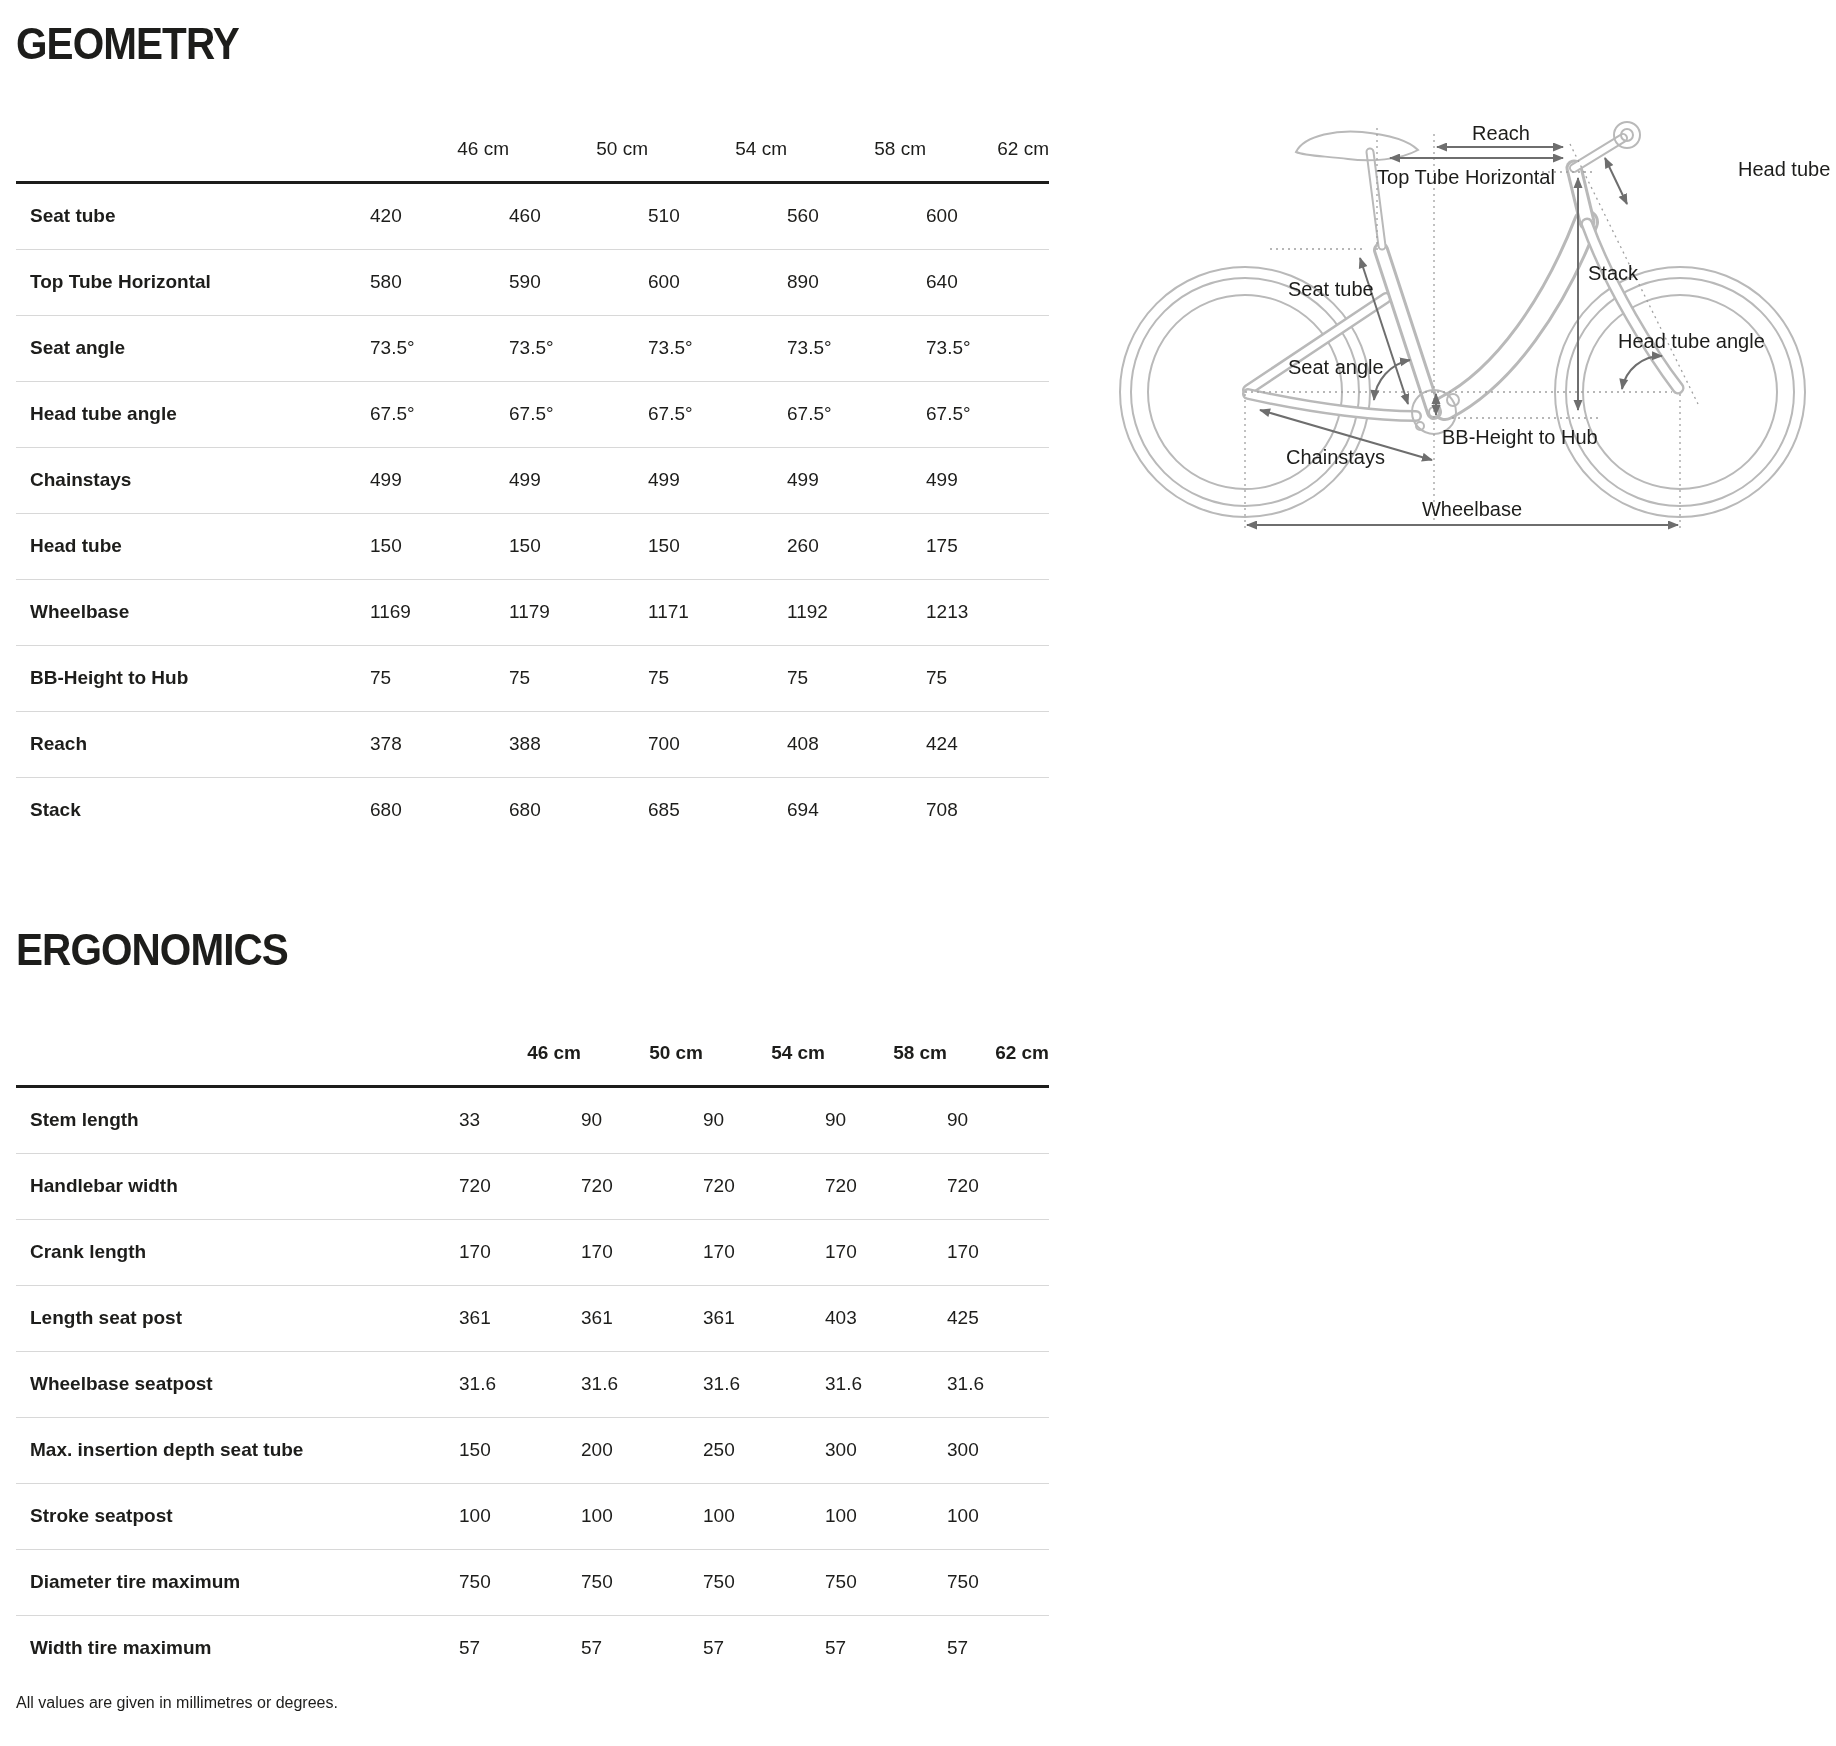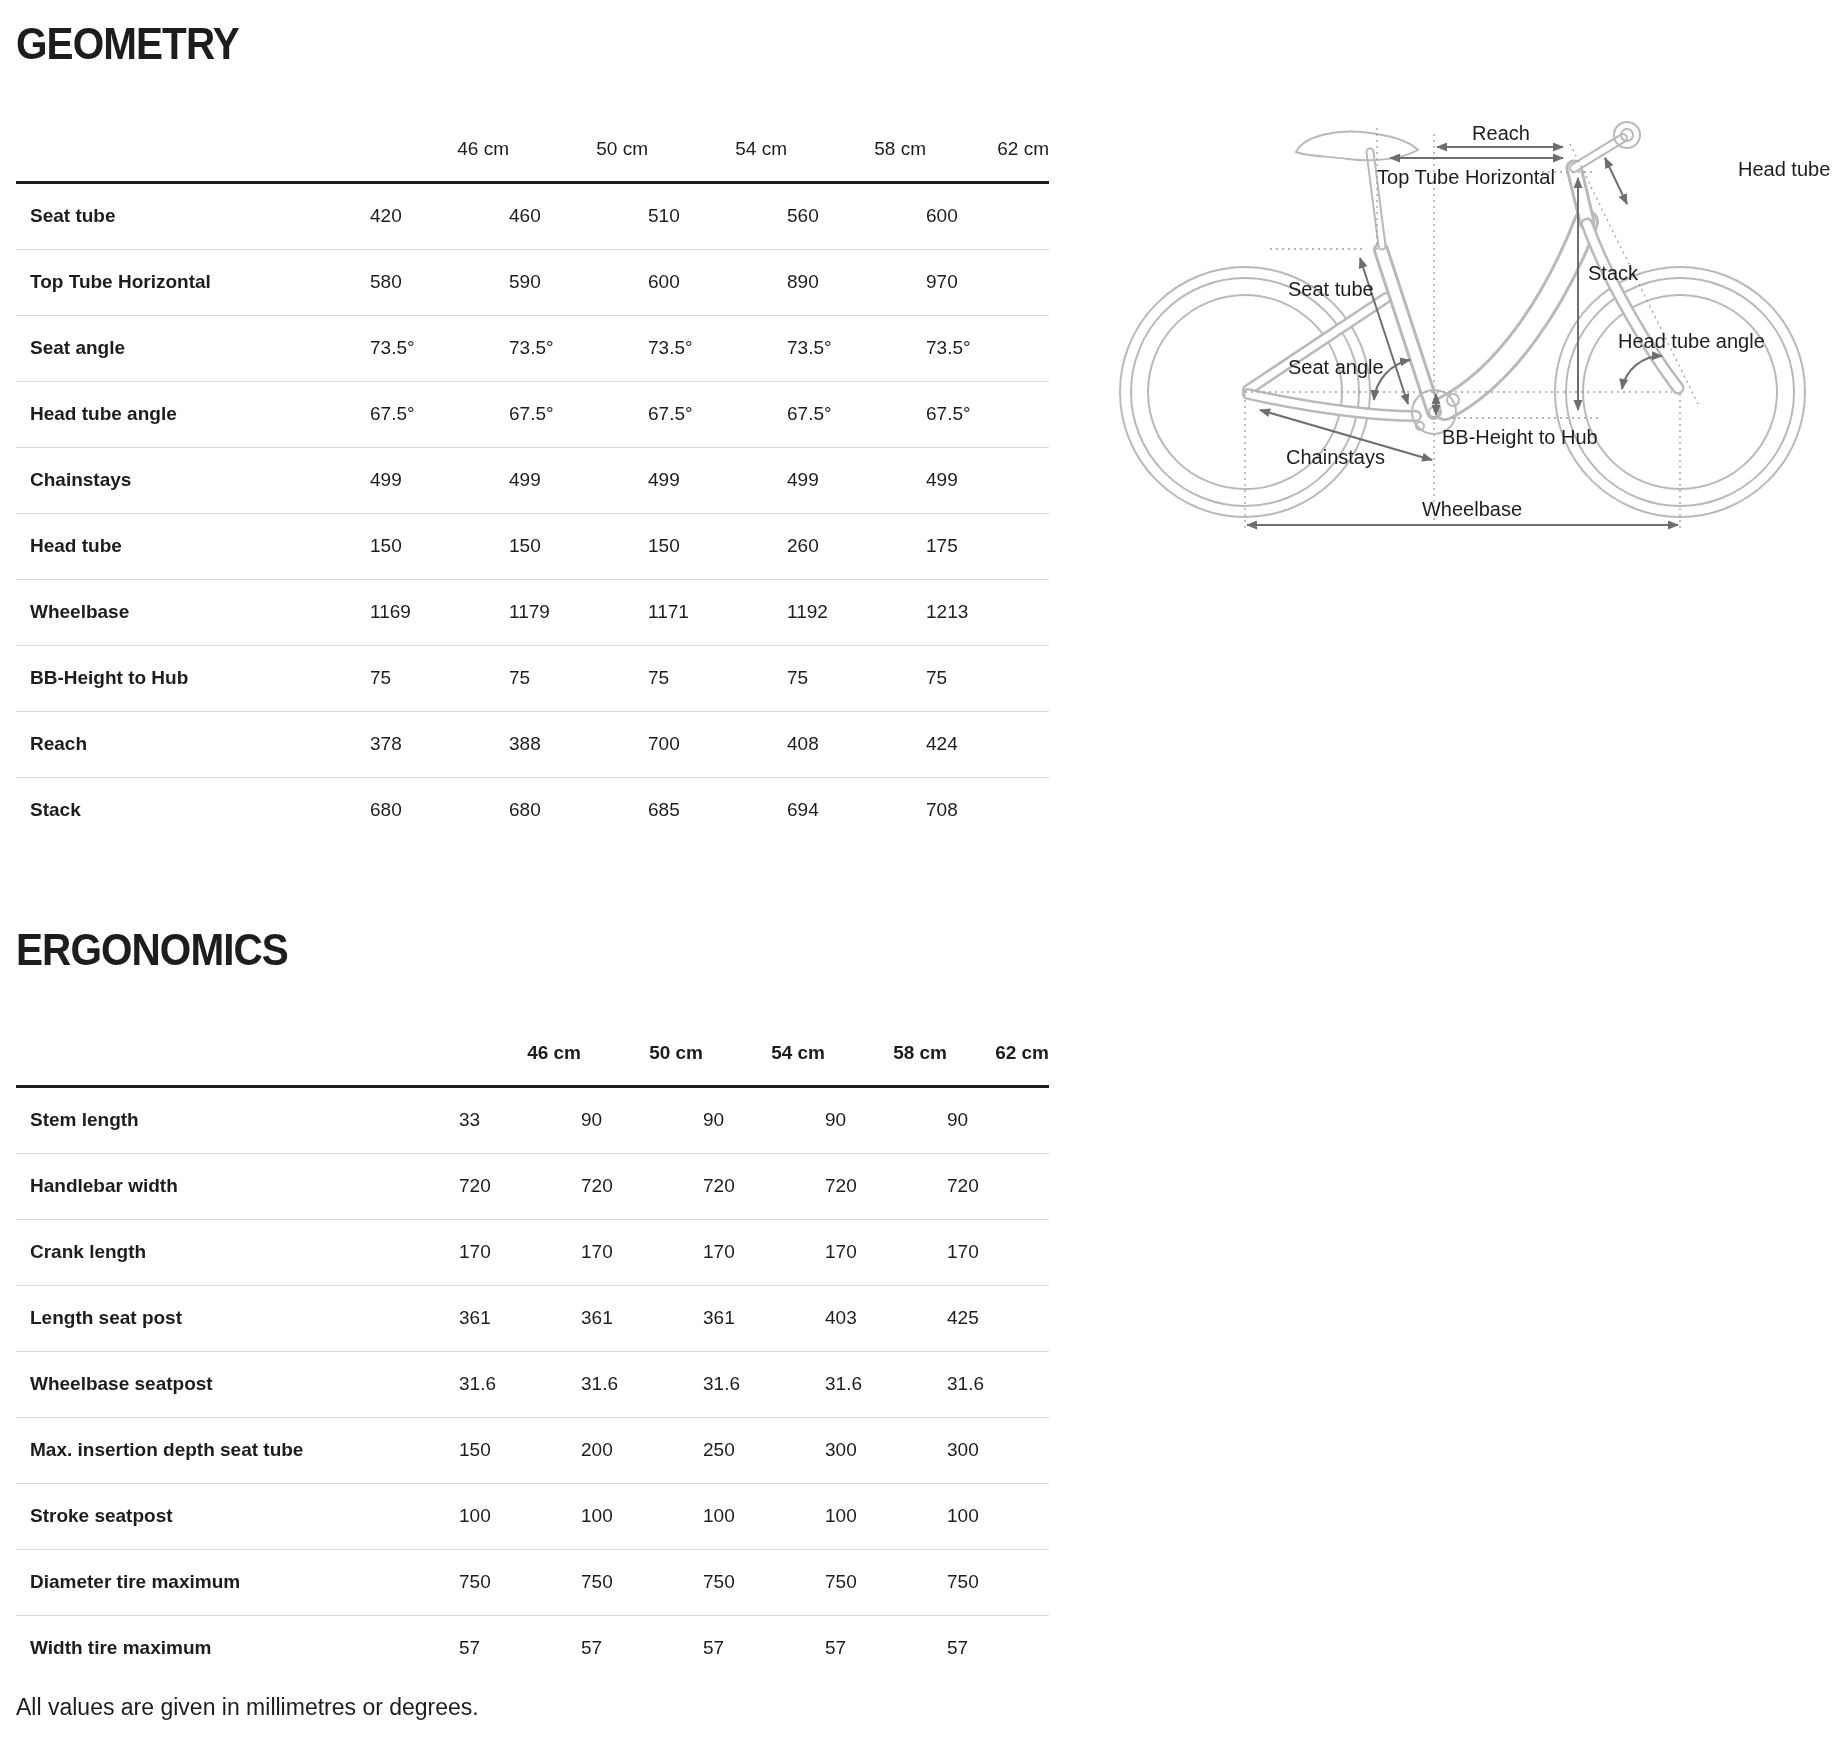--- a/index.html
+++ b/index.html
@@ -22,21 +22,21 @@
   .trow{display:grid;align-items:center;height:65px;border-bottom:1px solid #d8d8d8;}
   .geo-grid{grid-template-columns:354px 139px 139px 139px 139px auto;}
   .ergo-grid{grid-template-columns:443px 122px 122px 122px 122px auto;}
   .thead{height:63px;border-bottom:3px solid #1d1d1b;text-align:right;}
   .dtable .trow:last-child{border-bottom:none;}
   .cell{font-size:19px;line-height:1.2;white-space:nowrap;}
   .rlabel{font-weight:700;padding-left:14px;}
   #ergo-table .thead .cell{font-weight:700;}
   #geo-table .thead .cell{font-weight:400;}
 
-  .footnote{position:absolute;left:16px;top:1694px;font-size:23px;color:#1d1d1b;}
+  .footnote{position:absolute;left:16px;top:1694px;font-size:16px;color:#1d1d1b;}
 
   #bike-diagram{position:absolute;left:1100px;top:92px;}
   .dlabel{font-size:20px;fill:#1d1d1b;font-family:"Liberation Sans",sans-serif;}
   .bike{stroke:#b9b9b9;fill:none;stroke-width:2;}
   .tube{stroke:#b9b9b9;fill:none;stroke-linecap:round;}
   .tubefill{stroke:#ffffff;fill:none;stroke-linecap:round;}
   .guide{stroke:#a0a0a0;stroke-width:1.3;stroke-dasharray:2 4;fill:none;}
   .dim{stroke:#6e6e6e;stroke-width:2;fill:none;}
 </style>
 </head>
@@ -60,21 +60,21 @@
       <div class="cell">510</div>
       <div class="cell">560</div>
       <div class="cell">600</div>
     </div>
     <div class="trow geo-grid">
       <div class="cell rlabel">Top Tube Horizontal</div>
       <div class="cell">580</div>
       <div class="cell">590</div>
       <div class="cell">600</div>
       <div class="cell">890</div>
-      <div class="cell">970</div>
+      <div class="cell">640</div>
     </div>
     <div class="trow geo-grid">
       <div class="cell rlabel">Seat angle</div>
       <div class="cell">73.5°</div>
       <div class="cell">73.5°</div>
       <div class="cell">73.5°</div>
       <div class="cell">73.5°</div>
       <div class="cell">73.5°</div>
     </div>
     <div class="trow geo-grid">

